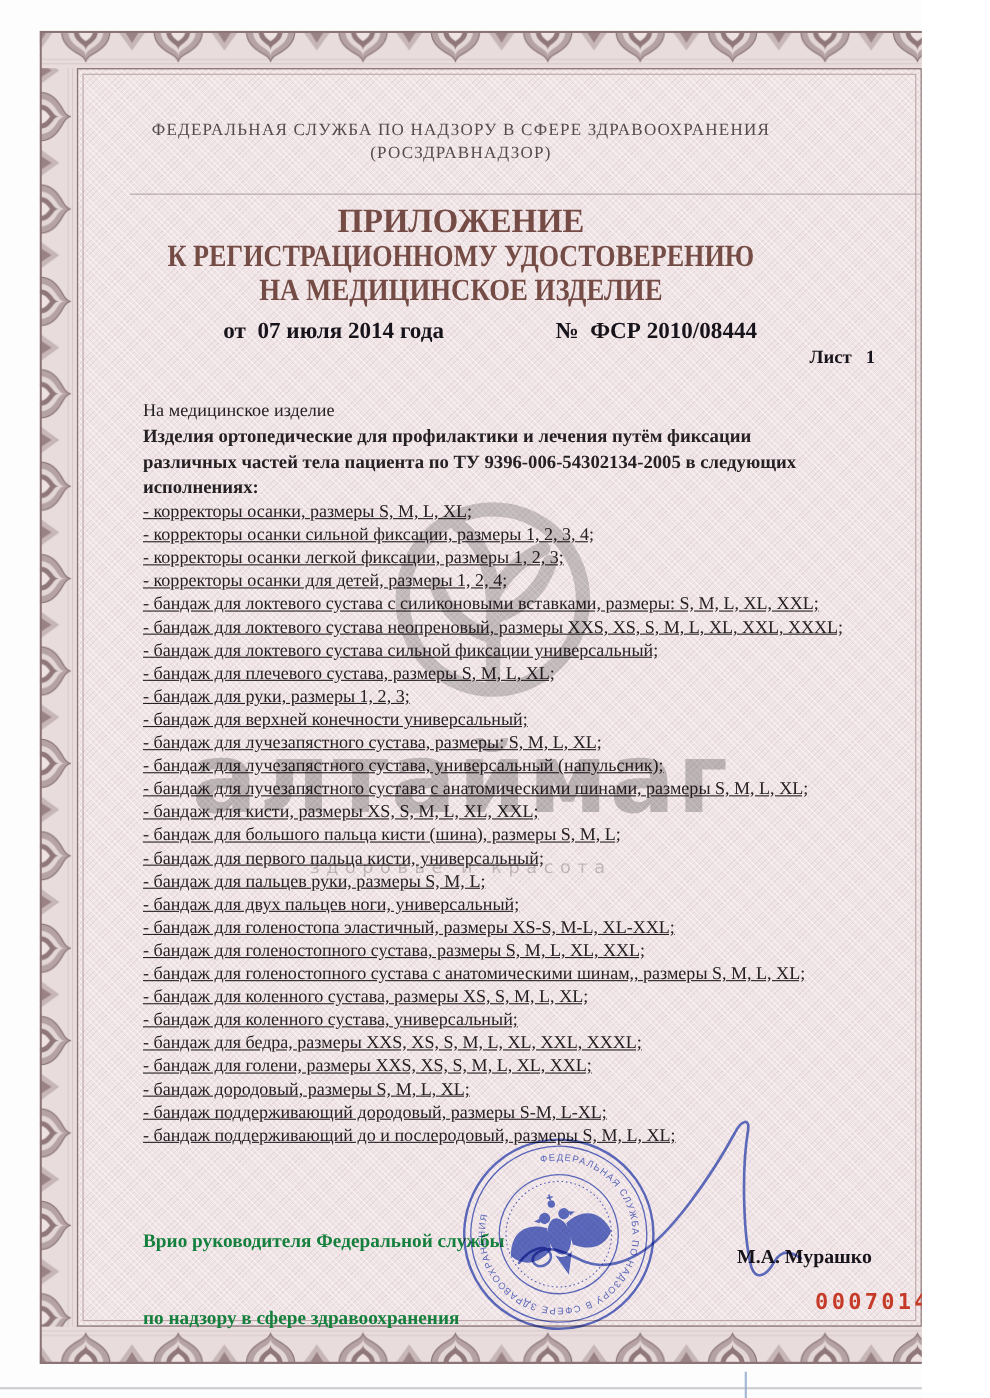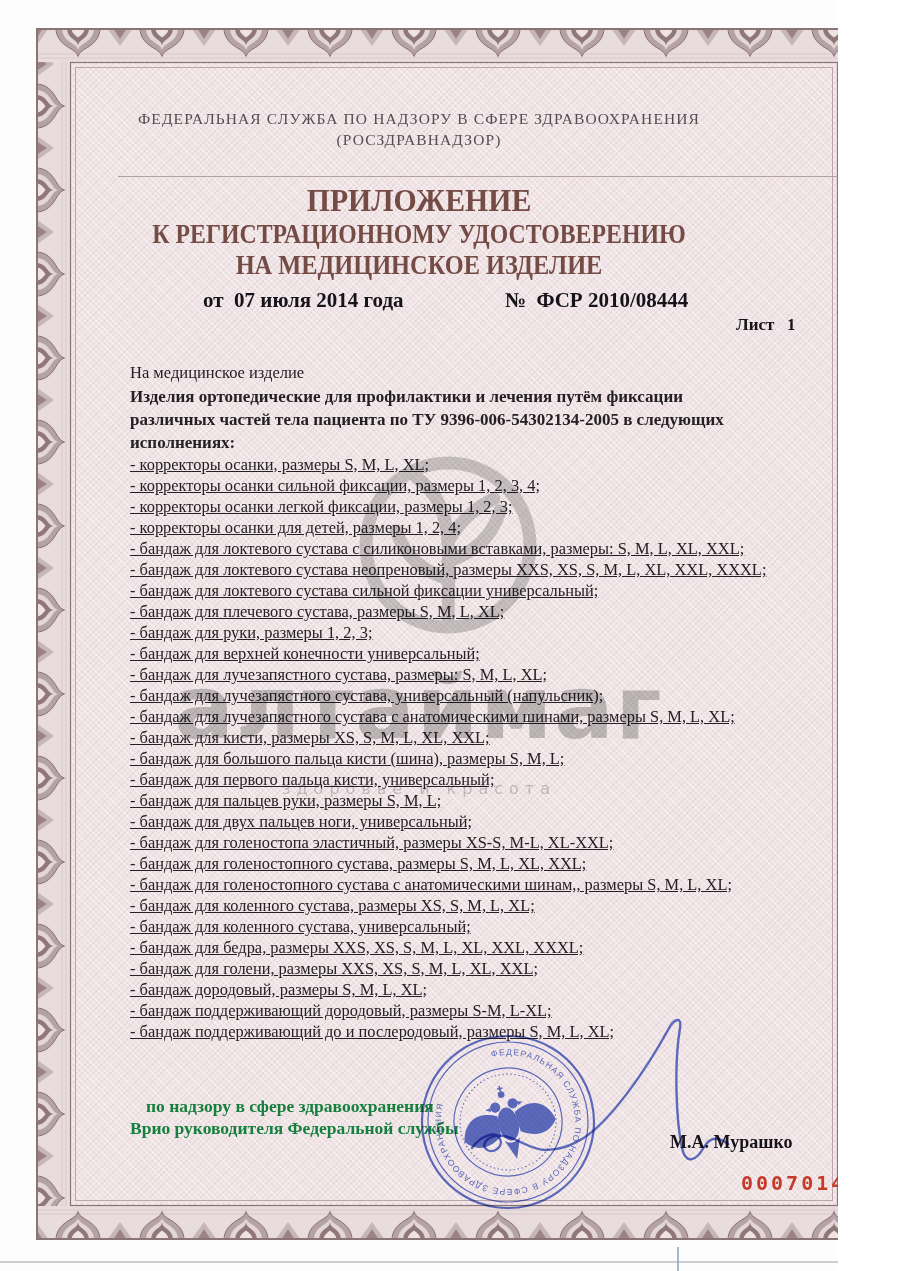--- a/index.html
+++ b/index.html
@@ -25,21 +25,21 @@
   .issue{position:absolute;top:288px;font-weight:bold;font-size:21px;color:#17131a;white-space:pre;}
   .issue-date{left:203px;} .issue-number{left:505px;}
   .sheet{position:absolute;left:736px;top:315px;font-weight:bold;font-size:17px;color:#17131a;white-space:pre;}
   
   .body{position:absolute;left:130px;top:361px;width:676px;color:#252023;}
   .subject-label{font-size:16.5px;line-height:24px;}
   .bold-line{font-weight:bold;font-size:17px;line-height:23px;}
   .item-line{font-size:16.4px;line-height:21px;text-decoration:underline;}
   
   .foot{position:absolute;left:130px;font-weight:bold;font-size:17.5px;color:#15803d;}
-  .foot1{top:1118px;} .foot2{top:1096px;margin-left:16px;}
+  .foot1{top:1118px;} .foot2{top:1188px;}
   .signer-name{position:absolute;left:670px;top:1132px;font-weight:bold;font-size:18px;color:#17131a;}
   .serial{position:absolute;left:741px;top:1171px;font-family:"DejaVu Sans Mono", monospace;
           font-weight:bold;font-size:20px;letter-spacing:3px;color:#c63a28;}
   
   .wm{mix-blend-mode:multiply;}
   .wm-logo{position:absolute;left:352px;top:449px;opacity:.42;}
   .wm-brand{position:absolute;left:120px;right:120px;top:664px;text-align:center;
      font-family:"DejaVu Sans", sans-serif;font-weight:bold;font-size:88px;line-height:88px;
      letter-spacing:2px;color:#8f8f8f;opacity:.5;}
   .wm-tagline{position:absolute;left:120px;right:120px;top:779px;text-align:center;

